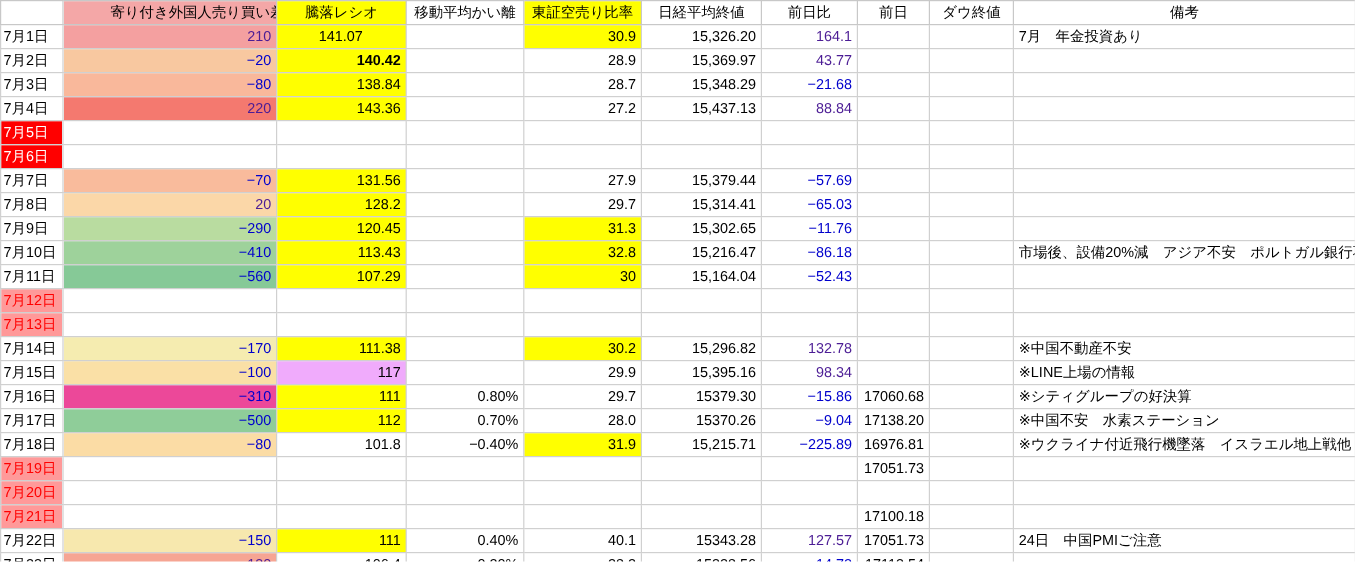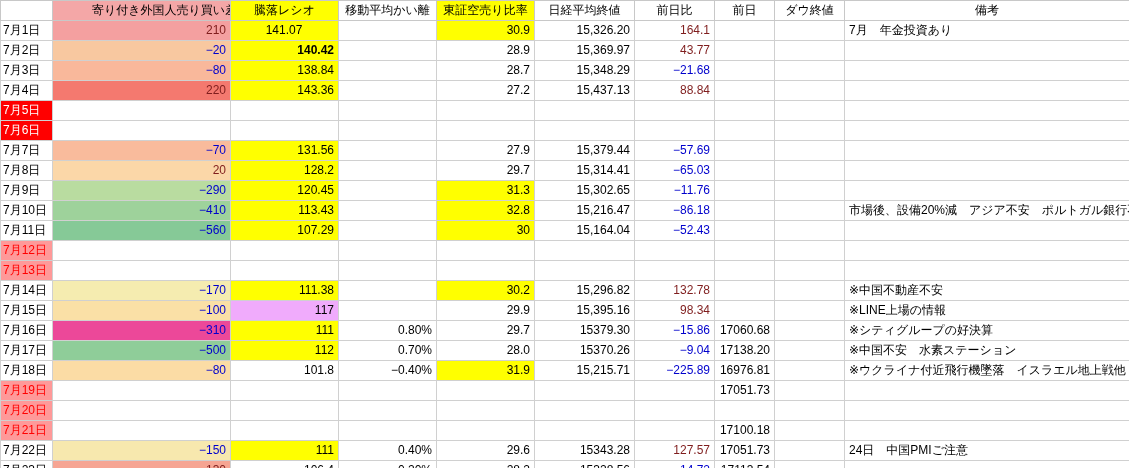--- a/index.html
+++ b/index.html
@@ -49,21 +49,21 @@
   .hdr .h-plain{background:#ffffff;}
 
   .date{text-align:left;padding-left:2px;}
   .num{text-align:right;padding-right:4px;}
   .pct{text-align:right;padding-right:4px;}
   .txt{text-align:left;padding-left:4px;}
 
   .hol-date{background:#ff0000;color:#ffffff;}
   .hol-date.pink{background:#ff9999;color:#ff0000;}
 
-  .red{color:#7f1d1d;}
+  .red{color:#4c1d95;}
   .blue{color:#0000cc;}
 </style>
 </head>
 <body>
 
 <table>
   <colgroup>
     <col class="c-date">
       <col class="c-uri">
       <col class="c-tou">
@@ -338,21 +338,21 @@
         <td class="num"></td>
         <td class="num">17100.18</td>
         <td class="num"></td>
         <td class="txt"></td>
       </tr>
       <tr>
         <td class="date">7月22日</td>
         <td class="num blue" style="background: rgb(247, 232, 174);">−150</td>
         <td class="num" style="background: rgb(255, 255, 0);">111</td>
         <td class="pct">0.40%</td>
-        <td class="num">29.6</td>
+        <td class="num">40.1</td>
         <td class="num">15343.28</td>
         <td class="num red">127.57</td>
         <td class="num">17051.73</td>
         <td class="num"></td>
         <td class="txt">24日　中国PMIご注意</td>
       </tr>
       <tr>
         <td class="date">7月23日</td>
         <td class="num red" style="background: rgb(246, 165, 147);">130</td>
         <td class="num">106.4</td>

